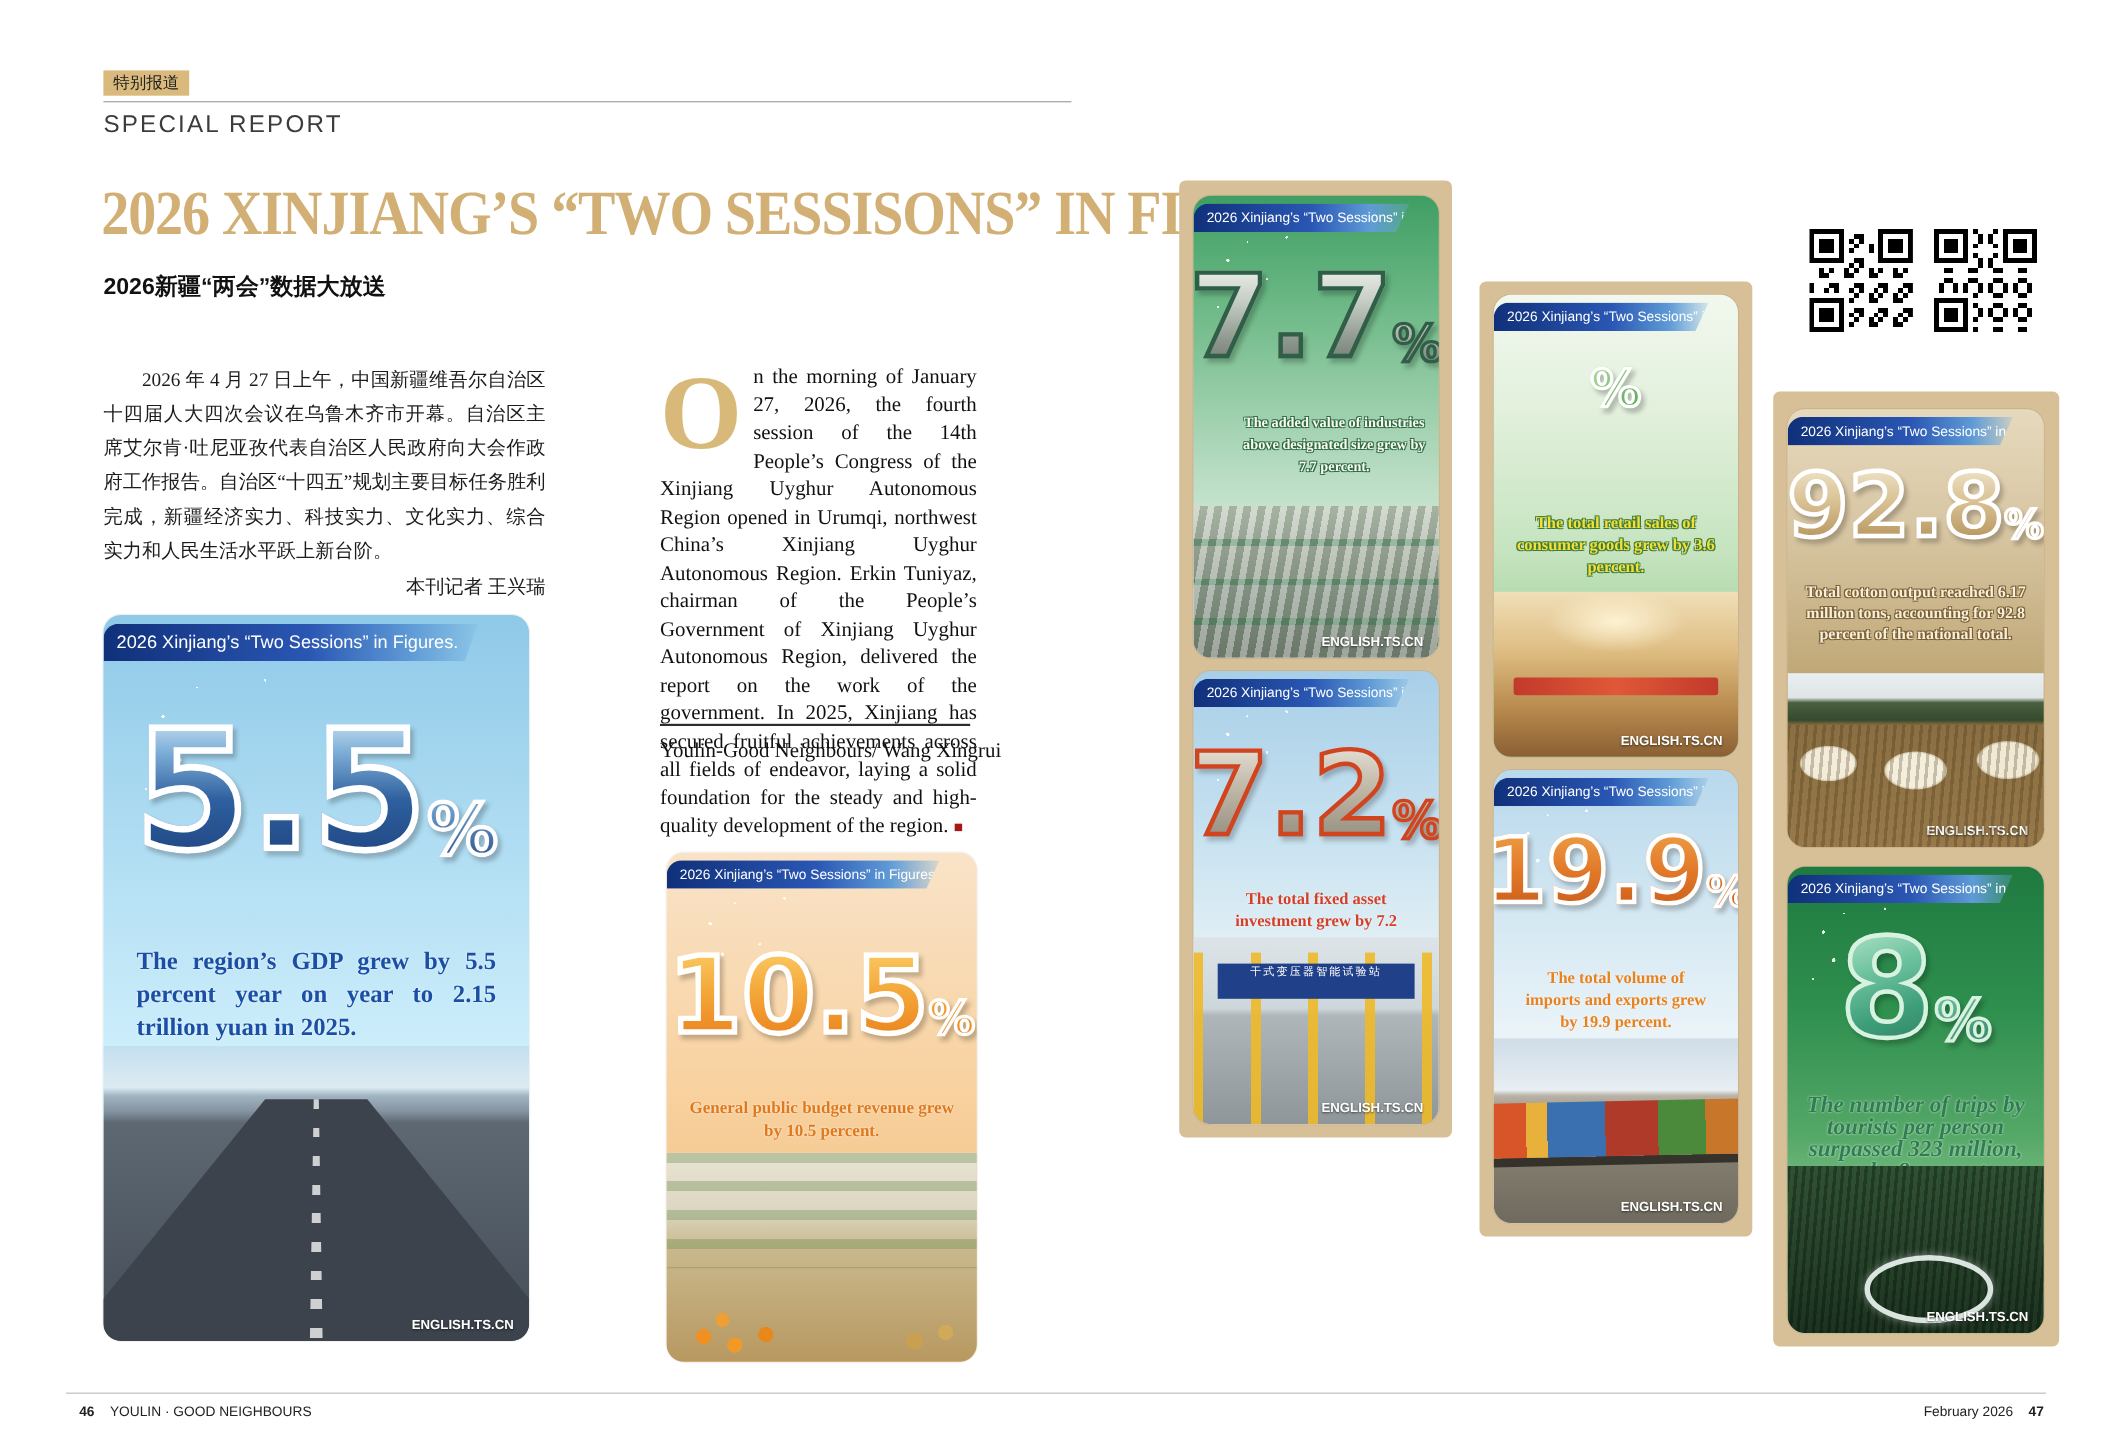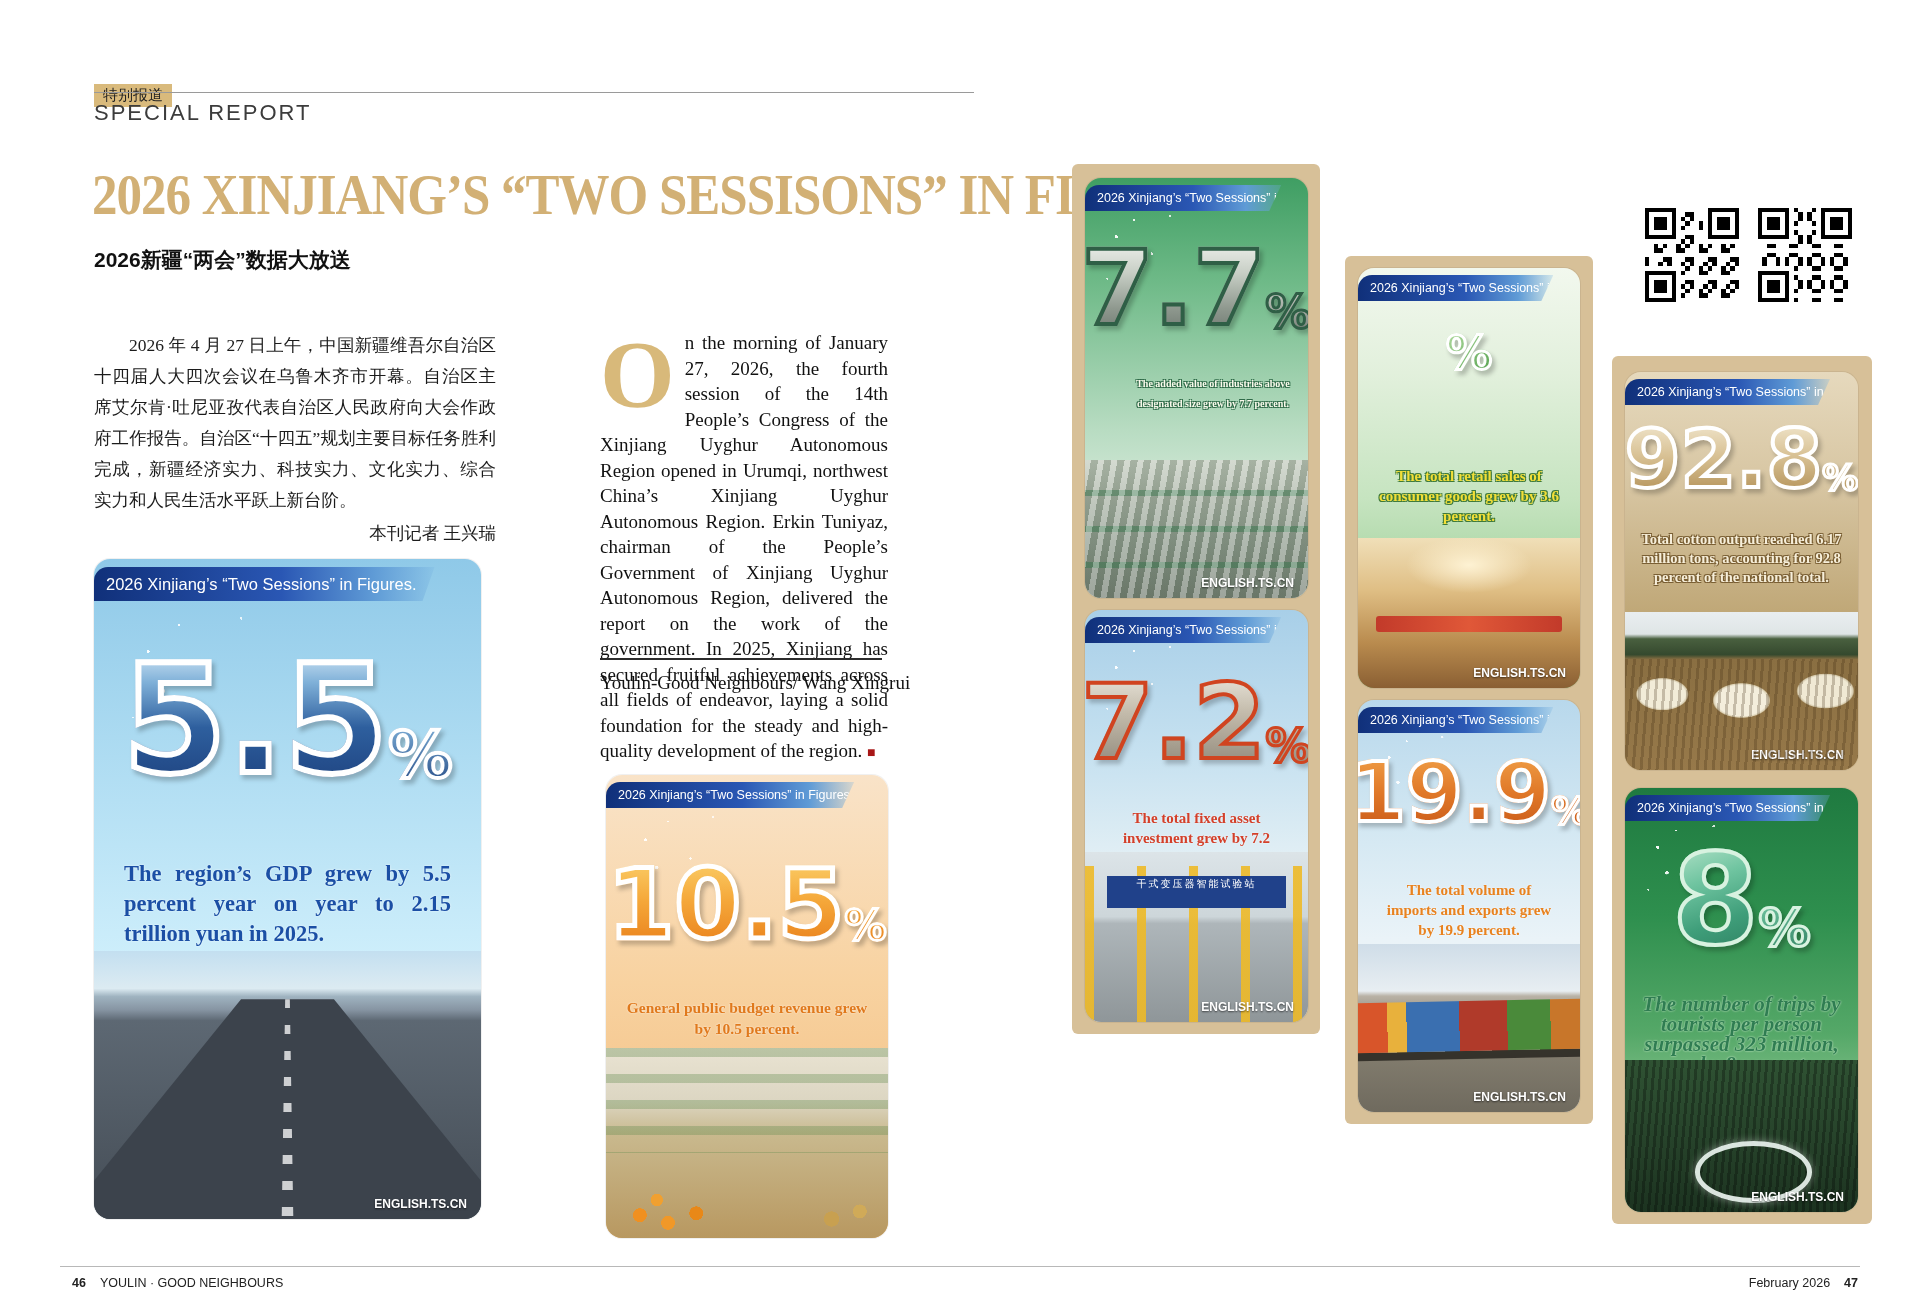--- a/index.html
+++ b/index.html
@@ -2,21 +2,21 @@
 <html><head>
 <meta charset="utf-8">
 <style>
   html,body{margin:0;padding:0;background:#e8e8e8;}
   #canvas{position:relative;width:1920px;height:1303px;background:#ffffff;overflow:hidden;
           font-family:"Liberation Serif",serif;}
   [data-name]{box-sizing:border-box;}
 
   
   .badge{position:absolute;left:94px;top:64px;background:#d9ba7c;color:#222;
-         font-family:"Liberation Sans",sans-serif;font-size:15px;padding:2px 9px;margin-top:20px;}
+         font-family:"Liberation Sans",sans-serif;font-size:15px;padding:2px 9px;}
   .hdr-line{position:absolute;left:94px;top:92px;width:880px;height:1px;background:#9a9a9a;}
   .section{position:absolute;left:94px;top:100px;font-family:"Liberation Sans",sans-serif;
            font-size:22px;letter-spacing:2px;color:#3c3c3c;}
   .title{position:absolute;left:92px;top:166px;width:830px;font-family:"Liberation Serif",serif;
          font-weight:bold;font-size:51px;line-height:1.05;color:#d2b075;letter-spacing:-1px;
          transform:scaleY(1.12);transform-origin:top left;white-space:nowrap;}
   .subtitle{position:absolute;left:94px;top:246px;font-family:"Liberation Sans",sans-serif;
             font-weight:bold;font-size:21px;color:#111;}
 
   
@@ -108,21 +108,21 @@
      background:repeating-linear-gradient(180deg,rgba(100,140,80,.35) 0 9px,transparent 9px 26px);}
 
   
   .c-industry{left:1085px;top:178px;width:223px;height:420px;
       background:linear-gradient(180deg,#3f9e63 0%,#6fba88 25%,#b8dcc2 60%,#eef4ec 90%,#f6f8f2 100%);}
   .c-industry .numrow{top:58px;font-size:104px;line-height:1;}
   .c-industry .num{background-image:linear-gradient(180deg,#f4f6f2 0%,#c8cfc6 35%,#8e988e 70%,#68726a 100%);
                    -webkit-text-stroke:4px #2f5f46;}
   .c-industry .pct{font-size:46px;background-image:linear-gradient(180deg,#c8cfc6,#68726a);
                    -webkit-text-stroke:3px #2f5f46;padding-bottom:5px;}
-  .c-industry .caption{top:196px;padding:0 12px;font-size:10px;line-height:20px;color:#fcfcee;
+  .c-industry .caption{top:196px;padding:0 12px;font-size:13px;line-height:20px;color:#fcfcee;
                        text-shadow:1px 1px 0 #2f6a48,-1px -1px 0 #2f6a48,1px -1px 0 #2f6a48,-1px 1px 0 #2f6a48;margin-left:33px;}
   .c-industry .photo{height:138px;}
   .ph-factory{background:
      repeating-linear-gradient(100deg,rgba(255,255,255,.30) 0 6px,rgba(70,90,70,.22) 6px 13px),
      repeating-linear-gradient(180deg,transparent 0 30px,rgba(40,120,70,.45) 30px 36px),
      linear-gradient(180deg,#c2cbbd 0%,#aab4a6 25%,#8d9a8c 60%,#747f72 100%);}
 
   
   .c-retail{left:1358px;top:268px;width:222px;height:420px;
       background:linear-gradient(180deg,#f2f8ee 0%,#e2f0dc 25%,#c6e4c0 55%,#9ed098 80%,#7cc076 100%);}

